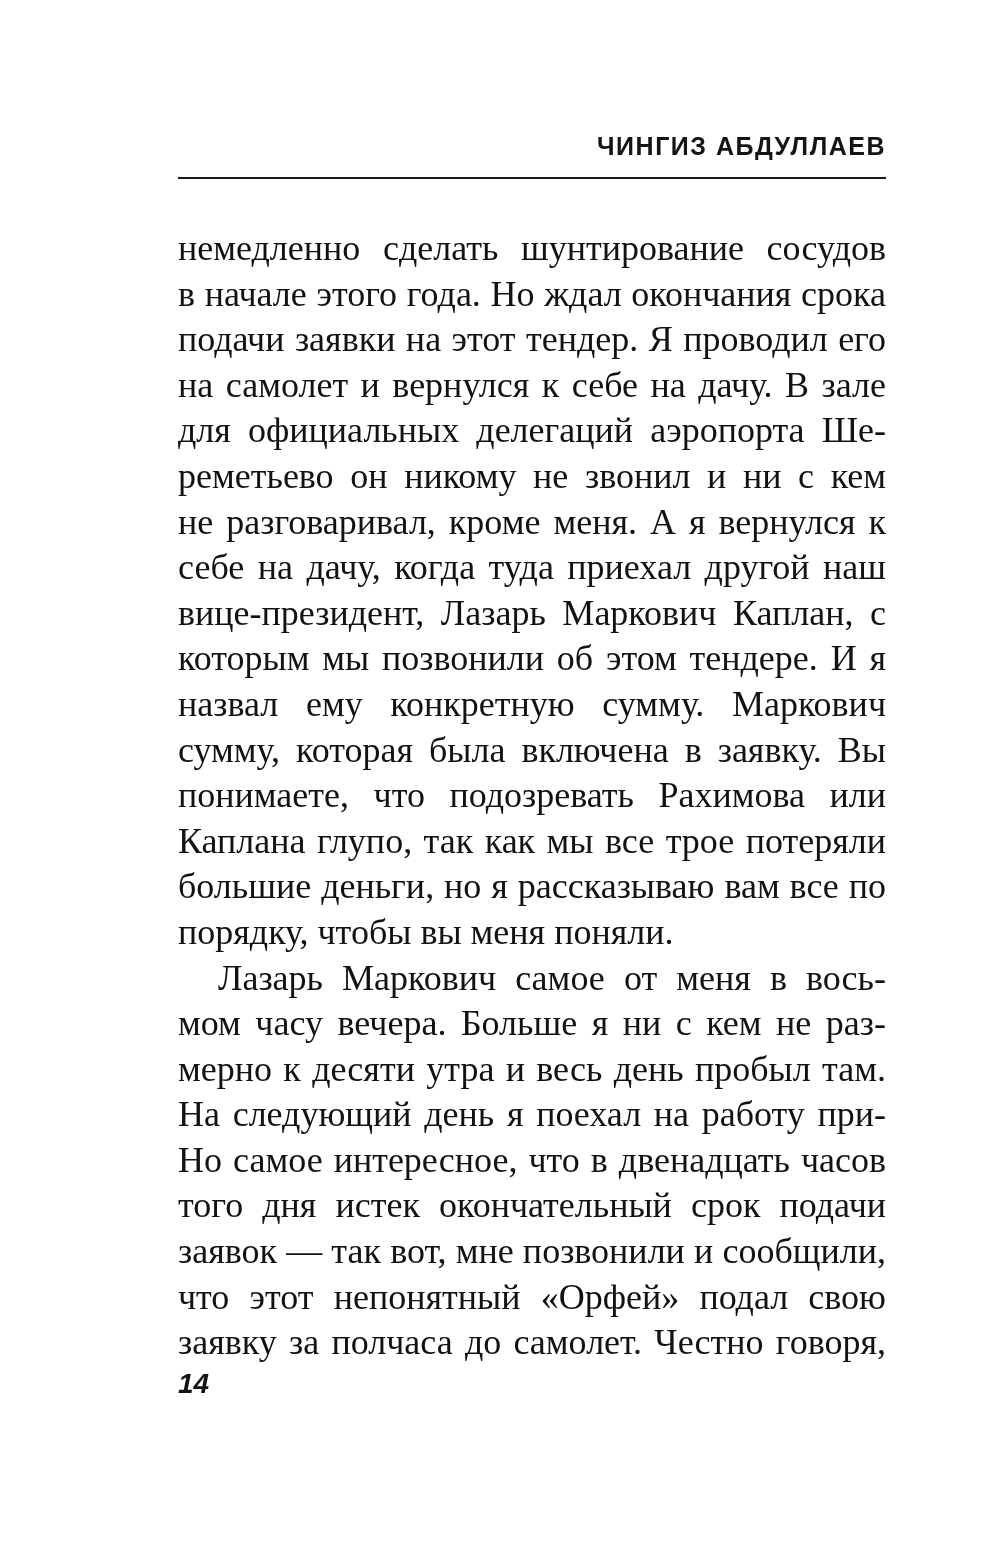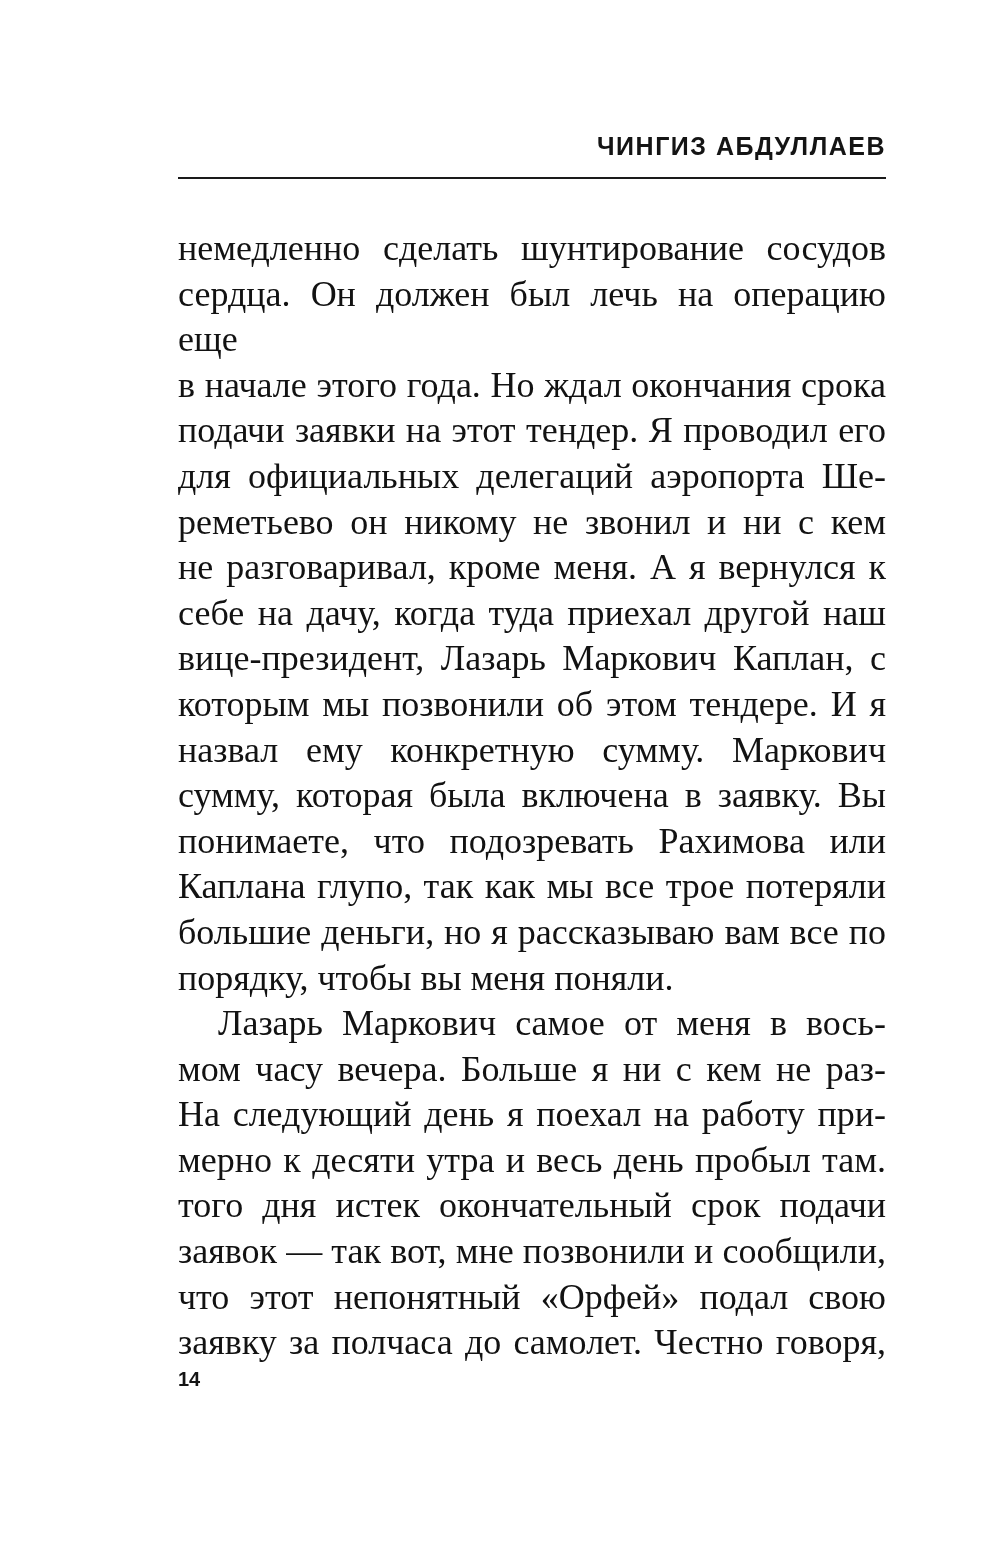--- a/index.html
+++ b/index.html
@@ -50,56 +50,58 @@
     text-align-last: left;
   }
   .line.indent {
     text-indent: 40px;
   }
   .page-number {
     position: absolute;
     left: 178px;
     top: 1368px;
     font-family: "Liberation Sans", sans-serif;
-    font-size: 20px;
+    font-size: 28px;
     font-weight: 700;
     color: #141414;
+    font-style: italic;
   }
 </style>
 </head>
 <body>
 
 <div class="page">
   <div class="content">
     <div class="running-head">ЧИНГИЗ АБДУЛЛАЕВ</div>
     <hr class="head-rule">
     <div class="text-block">
         <div class="paragraph">
           <div class="line">немедленно сделать шунтирование сосудов</div>
-          <div class="line">сердца. Он должен был лечь на операцию еще</div>
           <div class="line">в начале этого года. Но ждал окончания срока</div>
           <div class="line">подачи заявки на этот тендер. Я проводил его</div>
+          <div class="line">на самолет и вернулся к себе на дачу. В зале</div>
           <div class="line">для официальных делегаций аэропорта Ше-</div>
           <div class="line">реметьево он никому не звонил и ни с кем</div>
           <div class="line">не разговаривал, кроме меня. А я вернулся к</div>
           <div class="line">себе на дачу, когда туда приехал другой наш</div>
           <div class="line">вице-президент, Лазарь Маркович Каплан, с</div>
           <div class="line">которым мы позвонили об этом тендере. И я</div>
           <div class="line">назвал ему конкретную сумму. Маркович</div>
           <div class="line">сумму, которая была включена в заявку. Вы</div>
           <div class="line">понимаете, что подозревать Рахимова или</div>
           <div class="line">Каплана глупо, так как мы все трое потеряли</div>
           <div class="line">большие деньги, но я рассказываю вам все по</div>
           <div class="line last-left">порядку, чтобы вы меня поняли.</div>
         </div>
         <div class="paragraph">
           <div class="line indent">Лазарь Маркович самое от меня в вось-</div>
           <div class="line">мом часу вечера. Больше я ни с кем не раз-</div>
+          <div class="line">мерно к десяти утра и весь день пробыл там.</div>
           <div class="line">На следующий день я поехал на работу при-</div>
-          <div class="line">мерно к десяти утра и весь день пробыл там.</div>
+          <div class="line">Но самое интересное, что в двенадцать часов</div>
           <div class="line">того дня истек окончательный срок подачи</div>
           <div class="line">заявок — так вот, мне позвонили и сообщили,</div>
           <div class="line">что этот непонятный «Орфей» подал свою</div>
           <div class="line">заявку за полчаса до самолет. Честно говоря,</div>
         </div>
       </div>
   </div>
   <div class="page-number">14</div>
 </div>
 

